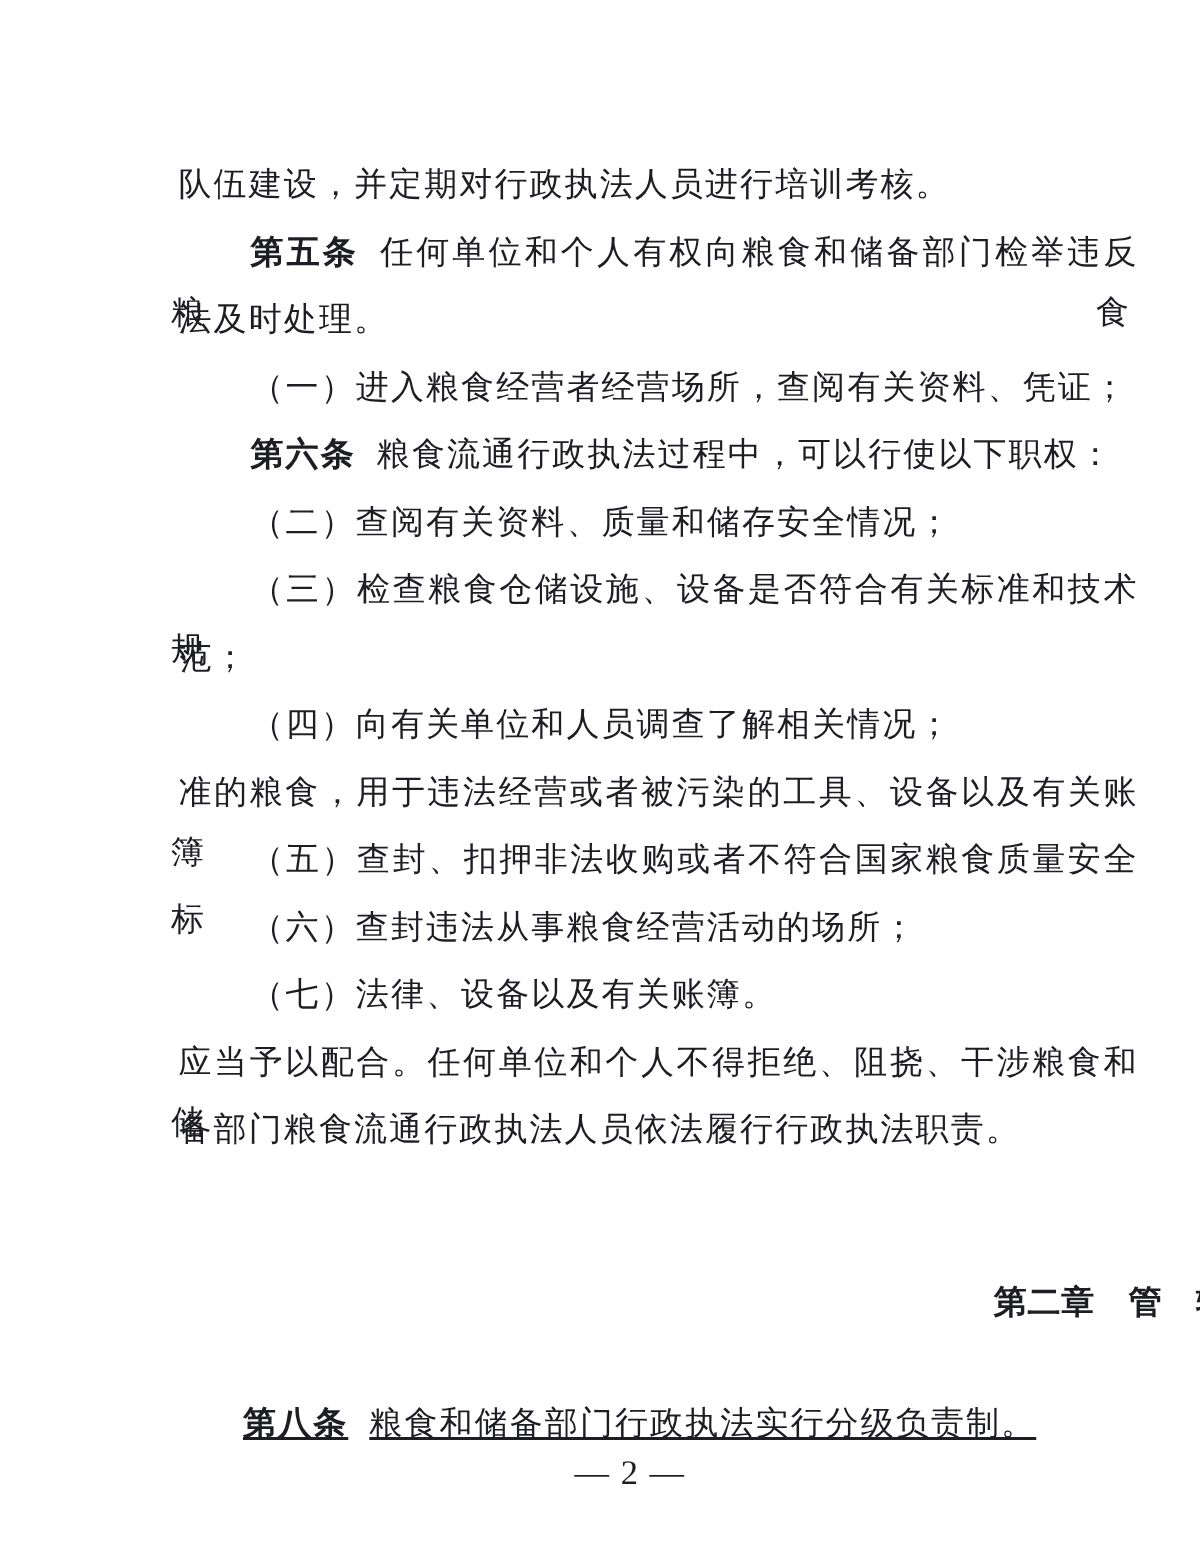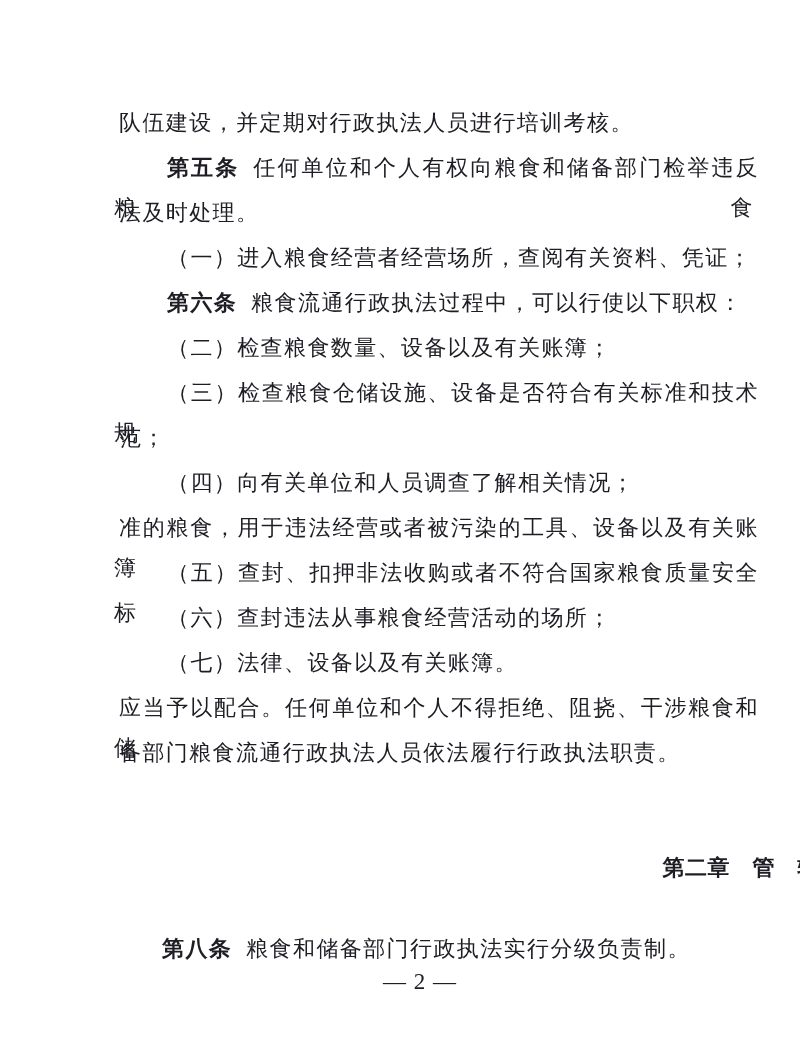--- a/index.html
+++ b/index.html
@@ -61,20 +61,21 @@
     position: absolute;
     left: 89px;
     top: 909px;
     width: 655px;
     font-size: 22px;
     line-height: 40px;
     height: 40px;
     letter-spacing: 1.4px;
     text-indent: 48px;
     white-space: nowrap;
+    text-decoration: underline;
   }
   .page-number {
     position: absolute;
     left: 0;
     top: 948px;
     width: 800px;
     height: 28px;
     line-height: 28px;
     text-align: center;
     font-size: 23px;
@@ -85,21 +86,21 @@
 <body>
 
 <div class="page">
 
   <div class="body-column">
     <div class="line"><span class="line-text">队伍建设，并定期对行政执法人员进行培训考核。</span></div>
     <div class="line indent fill"><span class="term">第五条</span><span class="line-text">任何单位和个人有权向粮食和储备部门检举违反粮食</span></div>
     <div class="line"><span class="line-text">法及时处理。</span></div>
     <div class="line indent"><span class="line-text">（一）进入粮食经营者经营场所，查阅有关资料、凭证；</span></div>
     <div class="line indent"><span class="term">第六条</span><span class="line-text">粮食流通行政执法过程中，可以行使以下职权：</span></div>
-    <div class="line indent"><span class="line-text">（二）检查粮食数量、设备以及有关账簿；</span></div>
+    <div class="line indent"><span class="line-text">（二）查阅有关资料、质量和储存安全情况；</span></div>
     <div class="line indent fill"><span class="line-text">（三）检查粮食仓储设施、设备是否符合有关标准和技术规</span></div>
     <div class="line"><span class="line-text">范；</span></div>
     <div class="line indent"><span class="line-text">（四）向有关单位和人员调查了解相关情况；</span></div>
     <div class="line fill"><span class="line-text">准的粮食，用于违法经营或者被污染的工具、设备以及有关账簿</span></div>
     <div class="line indent fill"><span class="line-text">（五）查封、扣押非法收购或者不符合国家粮食质量安全标</span></div>
     <div class="line indent"><span class="line-text">（六）查封违法从事粮食经营活动的场所；</span></div>
     <div class="line indent"><span class="line-text">（七）法律、设备以及有关账簿。</span></div>
     <div class="line fill"><span class="line-text">应当予以配合。任何单位和个人不得拒绝、阻挠、干涉粮食和储</span></div>
     <div class="line"><span class="line-text">备部门粮食流通行政执法人员依法履行行政执法职责。</span></div>
   </div>

